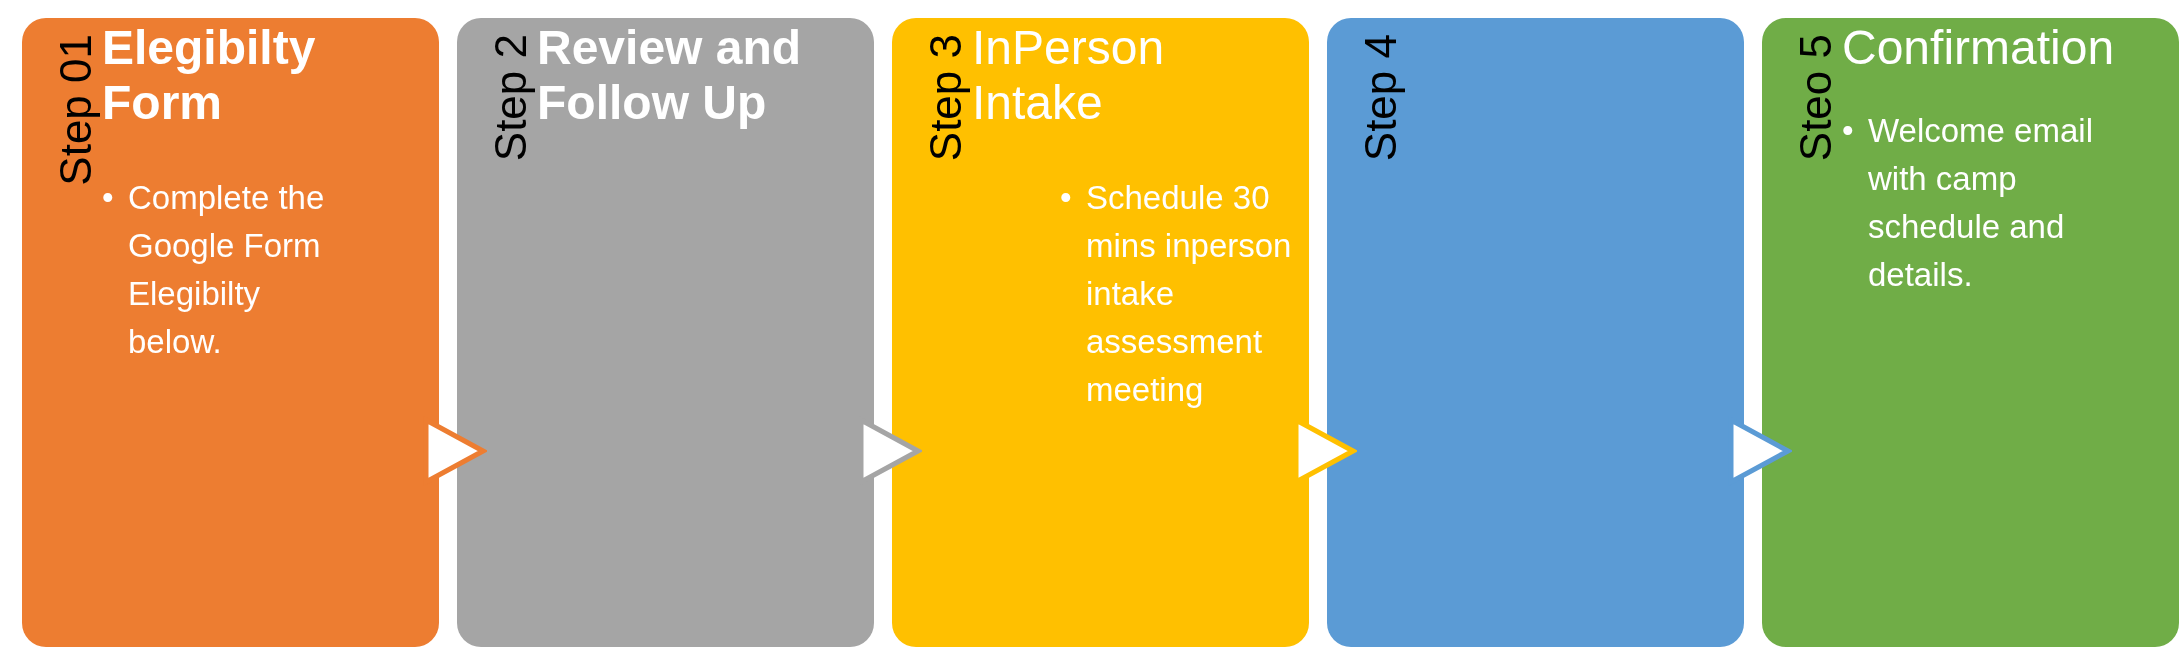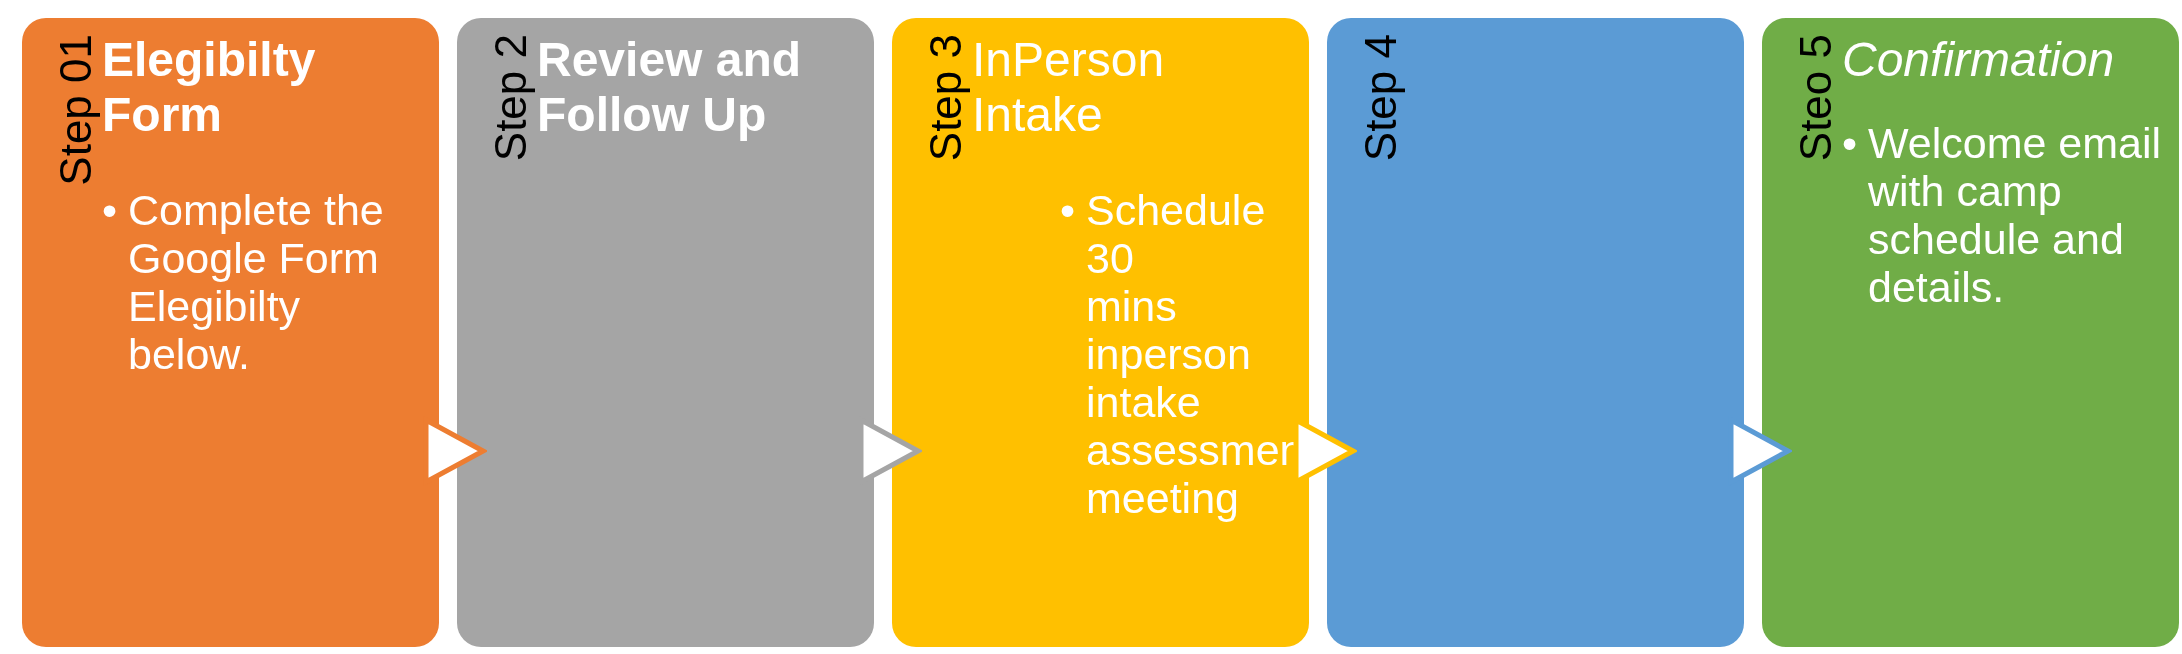--- a/index.html
+++ b/index.html
@@ -33,39 +33,39 @@
     font-size: 44px;
     line-height: 55px;
     color: #000000;
     white-space: nowrap;
     transform-origin: 0 0;
     transform: rotate(-90deg) translateX(-100%);
   }
   .content {
     position: absolute;
     left: 80px;
-    top: 14px;
+    top: 2px;
     width: 327px;
   }
   .card-title {
     margin: 0;
     font-size: 48px;
     line-height: 55px;
     font-weight: 400;
     max-width: 312px;
     white-space: normal;
   }
   .card:nth-child(1) .card-title,
   .card:nth-child(2) .card-title { font-weight: 700; }
-  .card:nth-child(5) .card-title { white-space: nowrap; font-style: italic; }
+  .card:nth-child(5) .card-title { white-space: nowrap; }
   .bullets {
     list-style: none;
     margin: 44px 0 0 0;
     padding: 0;
-    font-size: 43px;
+    font-size: 33px;
     line-height: 48px;
   }
   .card:nth-child(5) .bullets { margin-top: 32px; }
   .card:nth-child(2) .bullets,
   .card:nth-child(3) .bullets,
   .card:nth-child(4) .bullets { margin-left: 88px; }
   .bullet-item {
     position: relative;
     padding-left: 26px;
     white-space: pre-line;

